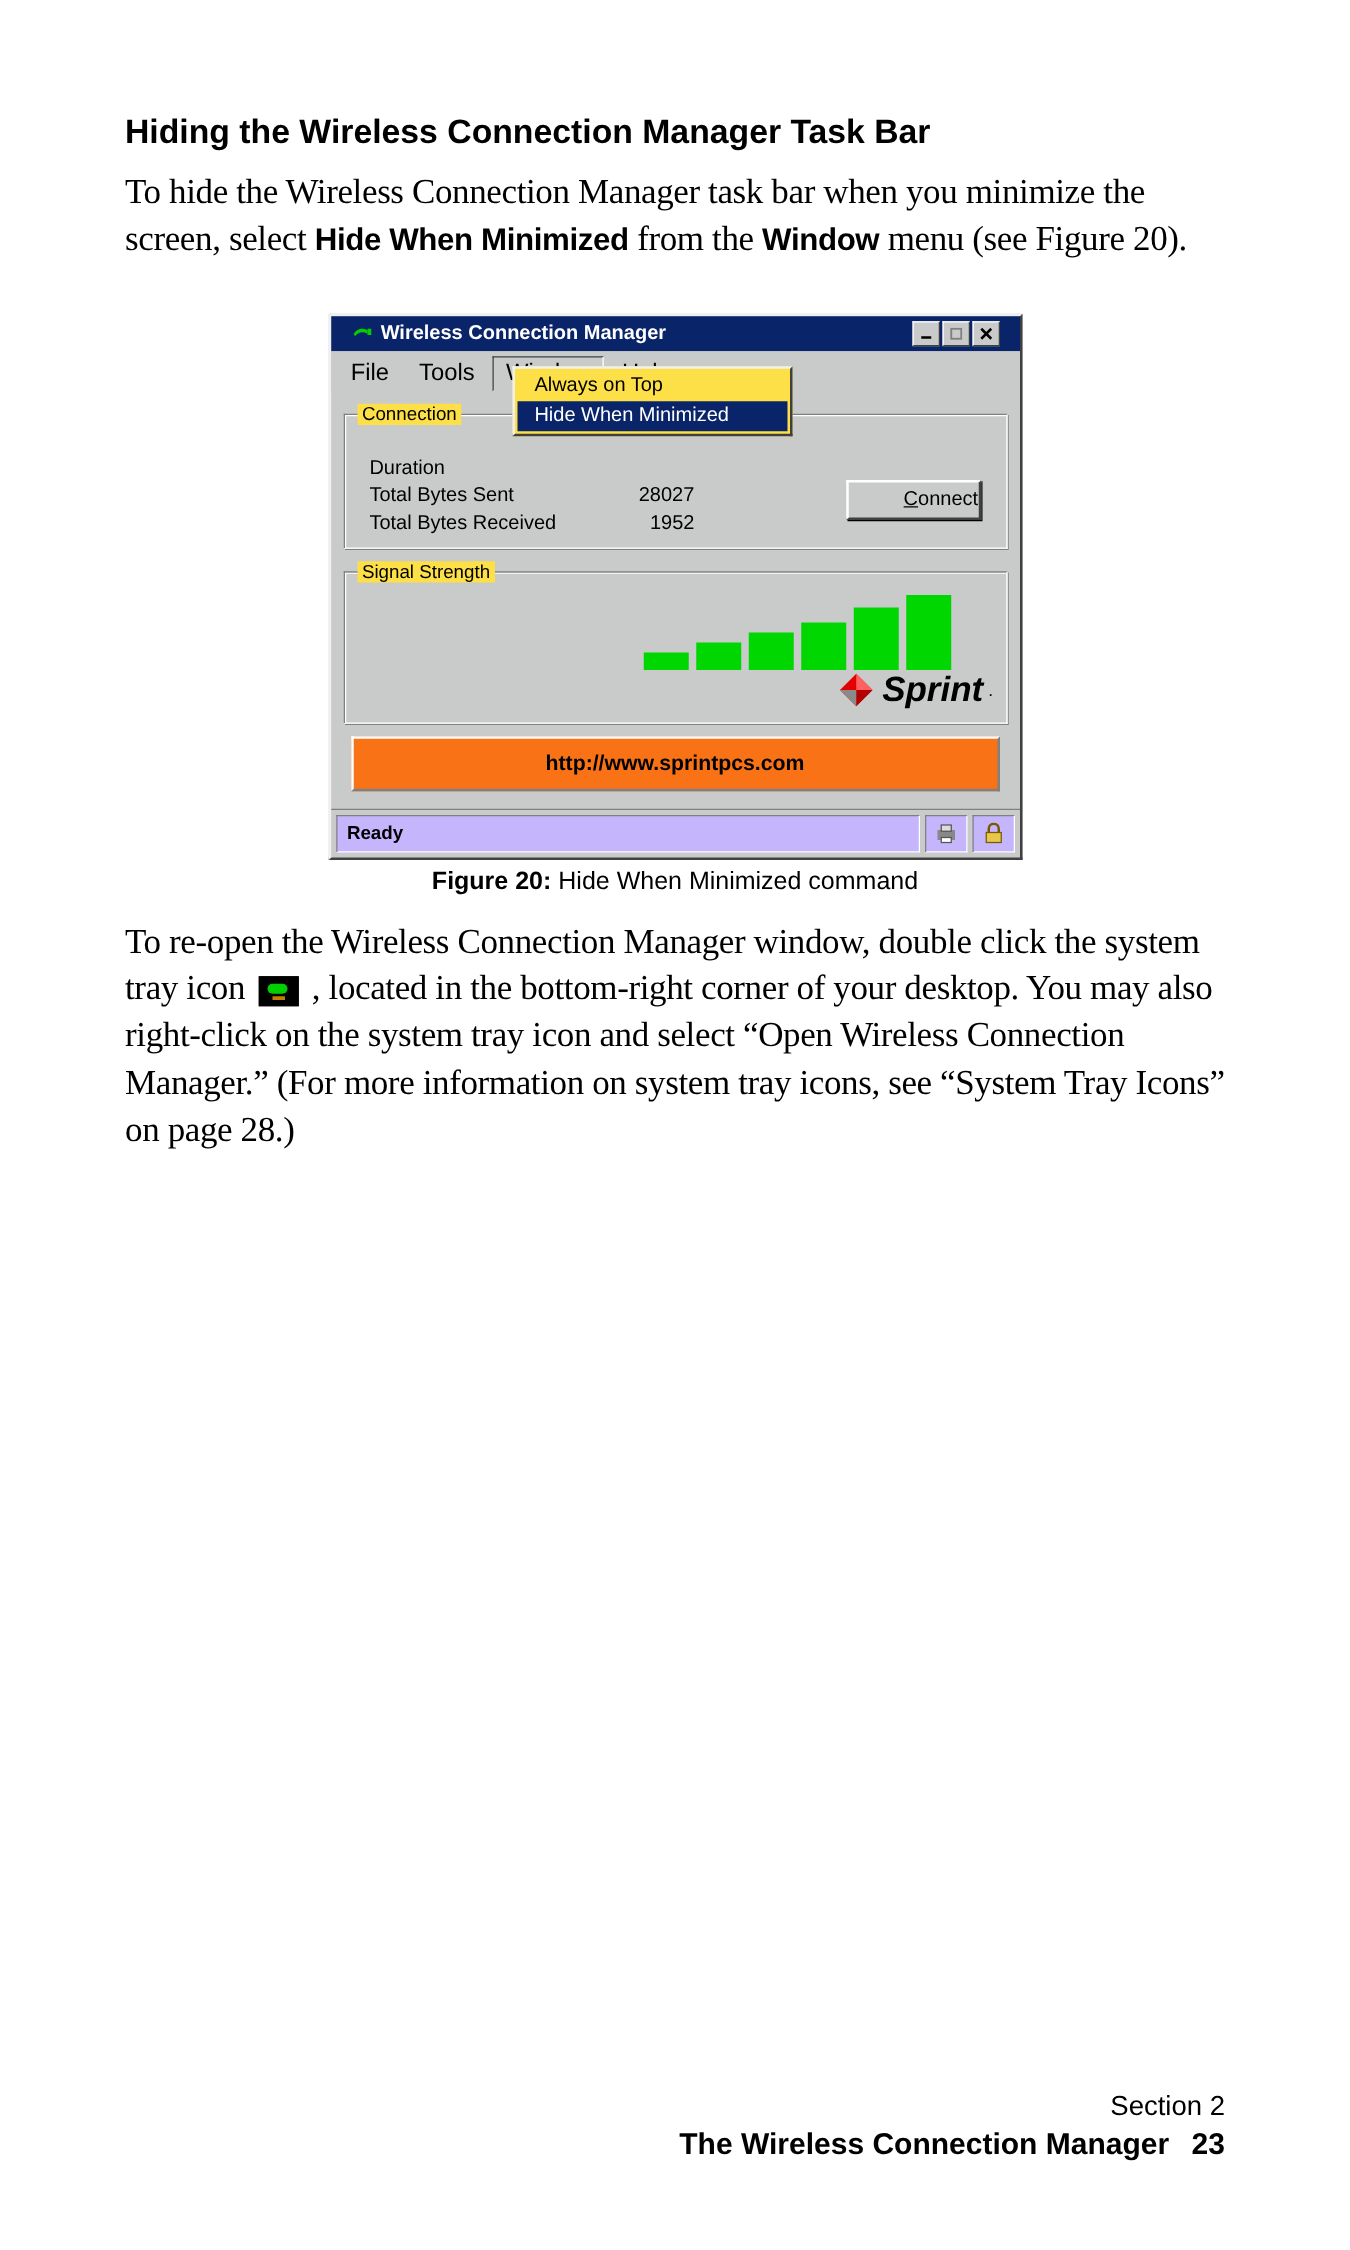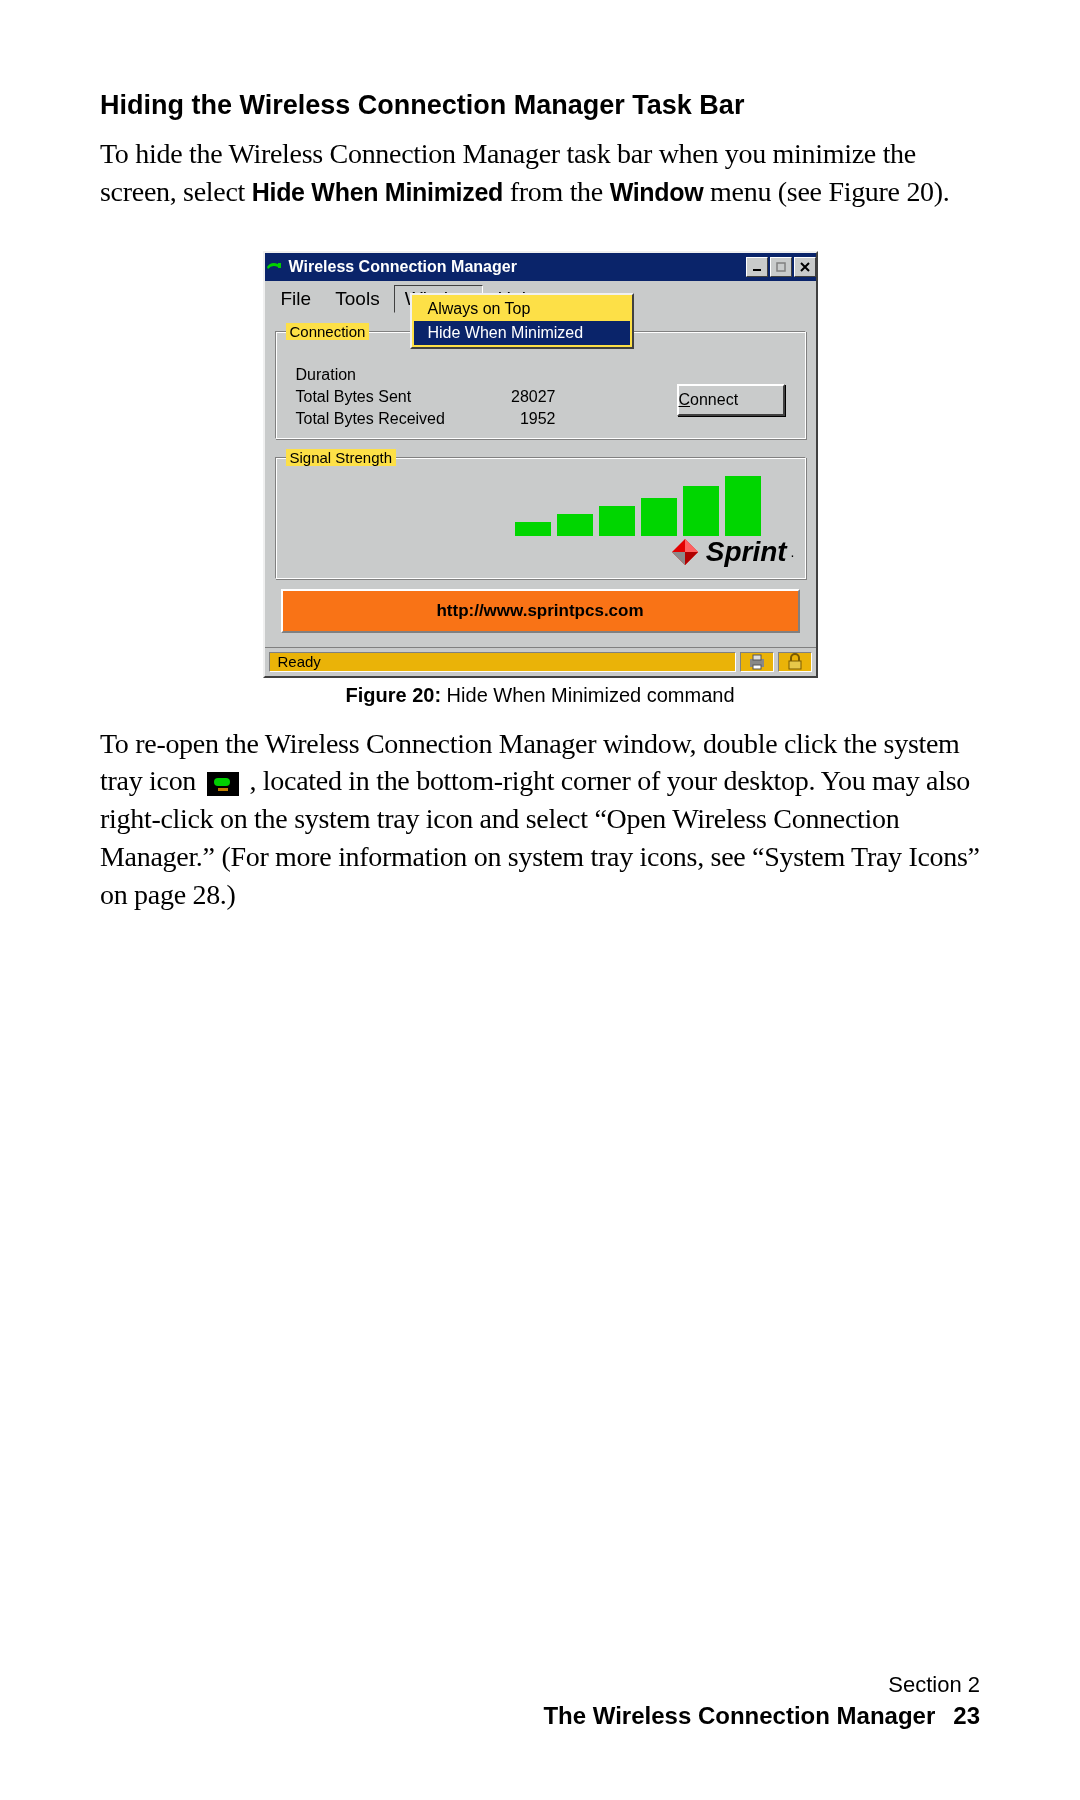--- a/index.html
+++ b/index.html
@@ -60,21 +60,21 @@
     font-family: Tahoma, Arial, sans-serif;
     font-size: 15px;
     color: #000;
   }
   .titlebar {
     background: #0a246a;
     color: #fff;
     height: 28px;
     display: flex;
     align-items: center;
-    padding: 0 0;
+    padding: 0 16px;
   }
   .titlebar .app-icon {
     width: 20px; height: 16px;
     background: #0a246a;
     display:inline-flex;align-items:center;justify-content:center;
     margin-right:4px;
   }
   .titlebar .app-icon svg { display:block; }
   .titlebar .title {
     font-weight: bold;
@@ -159,21 +159,21 @@
   .stats .v { text-align:right; }
 
   .btn {
     position:absolute;
     right:20px; top:44px;
     width:108px; height:32px;
     background:#c9cbcb;
     border-top:2px solid #fff;border-left:2px solid #fff;
     border-right:2px solid #404040;border-bottom:2px solid #404040;
     box-shadow: 1px 1px 0 #000;
-    text-align:left;
+    text-align:right;
     font-size:16px;
     line-height:28px;
   }
   .btn .ul { text-decoration: underline; }
 
   .signal-row {
     display:flex; align-items:flex-end; gap:0;flex-direction:column;
   }
   .bars {
     display:flex; align-items:flex-end; gap:6px;
@@ -204,27 +204,27 @@
     font-size:17px; font-weight:bold;
   }
 
   .statusbar {
     display:flex;
     border-top:1px solid #808080;
     padding:4px 4px;
     gap:4px;
   }
   .status-cell {
-    background:#eab308;
+    background:#c4b5fd;
     border-top:1px solid #808080;border-left:1px solid #808080;
     border-right:1px solid #fff;border-bottom:1px solid #fff;
-    height:20px;
+    height:30px;
     display:flex;align-items:center;
     padding:0 8px;
-    font-size:15px; font-weight:normal;
+    font-size:15px; font-weight:bold;
   }
   .status-cell.main { flex:1; }
   .status-cell.icon { width:34px; justify-content:center; padding:0;}
 
   .tray-icon-inline {
     display:inline-block;
     width:32px;height:24px;
     background:#000;
     vertical-align:middle;
     position:relative;

